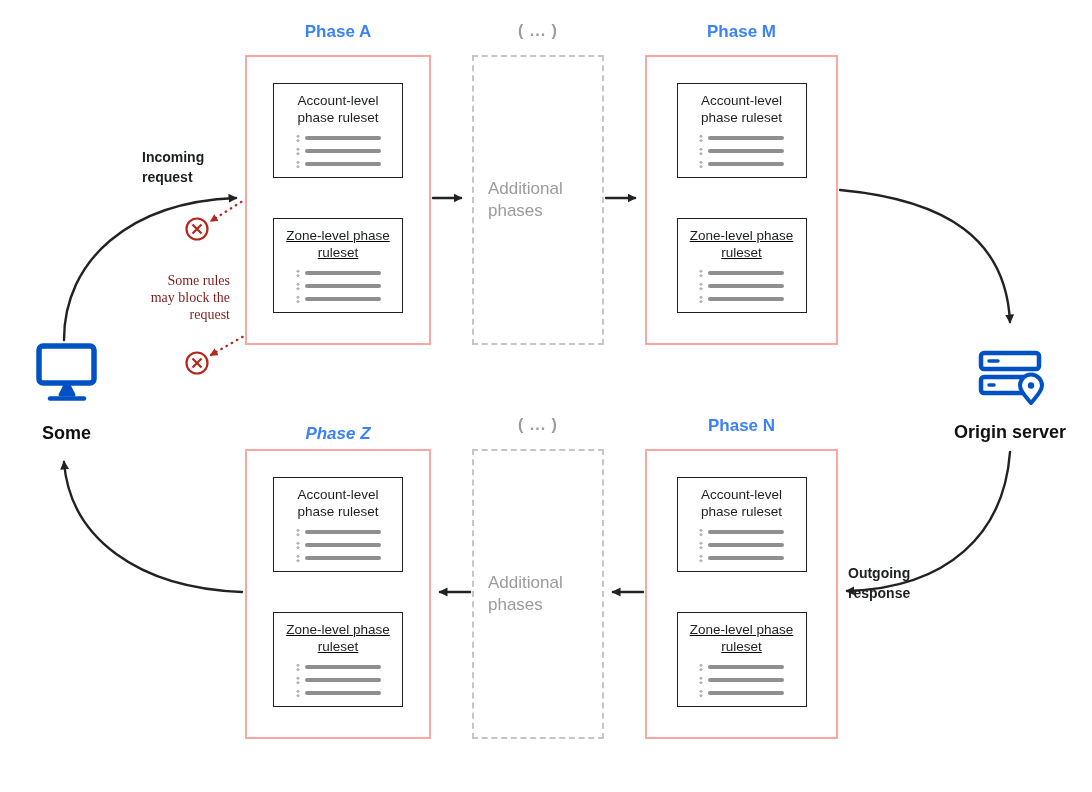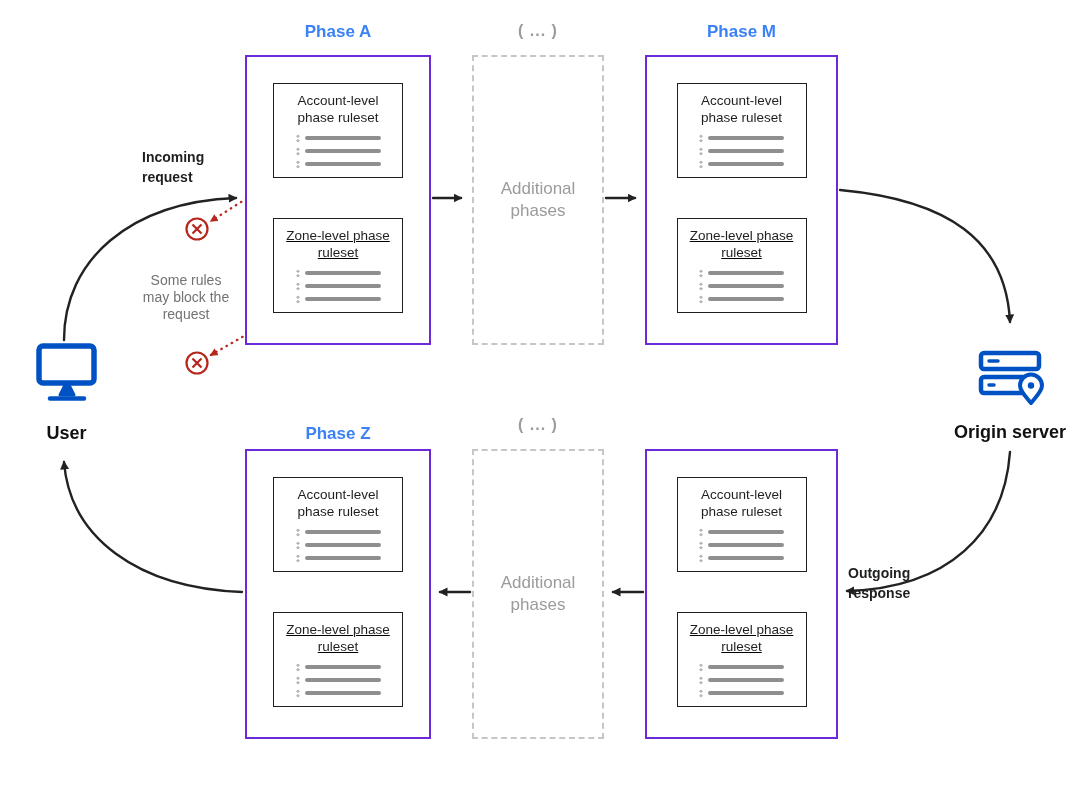--- a/index.html
+++ b/index.html
@@ -4,39 +4,39 @@
 <style>
   * { margin: 0; padding: 0; box-sizing: border-box; }
   html, body { background: #ffffff; }
   body { font-family: "Liberation Sans", sans-serif; }
   .canvas { position: relative; width: 1092px; height: 792px; background: #ffffff; overflow: hidden; }
   .overlay { position: absolute; left: 0; top: 0; pointer-events: none; }
 
   .phase-title { position: absolute; height: 22px; font-size: 17px; font-weight: 700; color: #3b82f6; text-align: center; }
   .ellipsis-label { position: absolute; height: 22px; font-size: 16px; font-weight: 700; color: #9b9b9b; text-align: center; letter-spacing: 1px; }
 
-  .phase-box { position: absolute; border: 2px solid #6d28d9; background: #ffffff; }
+  .phase-box { position: absolute; border: 2px solid #fca5a5; background: #ffffff; }
   .dashed-box { position: absolute; border: 2px dashed #c6c6c6; background: #ffffff; display: flex; align-items: center; justify-content: center; }
-  .dashed-box .dashed-label { font-size: 17px; color: #9b9b9b; text-align: center; line-height: 1.3; width: 100px; }
+  .dashed-box .dashed-label { font-size: 17px; color: #9b9b9b; line-height: 1.3; width: 100px; }
 
   .ruleset-box { position: absolute; left: 50%; transform: translateX(-50%); width: 130px; height: 95px;
                  border: 1px solid #1d1f20; background: #ffffff; text-align: center; padding-top: 9px; }
   .ruleset-box.account { top: 26px; }
   .ruleset-box.zone { top: 161px; text-decoration: underline; }
   .ruleset-title { font-size: 13.5px; color: #1d1f20; line-height: 1.25; width: 110px; margin: 0 auto; }
   .rule-lines { margin-top: 7px; display: flex; flex-direction: column; gap: 4px; align-items: center; }
   .rule-row { display: flex; align-items: center; }
   .rule-dots { width: 4px; height: 9px; margin-right: 5px;
                background-image: radial-gradient(circle, #b7b7b7 1.6px, transparent 1.7px);
                background-size: 4px 4.5px; background-position: center top; }
   .rule-bar { width: 76px; height: 4px; background: #8f8f8f; border-radius: 2px; }
 
   .flow-label { position: absolute; font-size: 14px; font-weight: 700; color: #1d1f20; text-align: left; line-height: 1.4; }
   .actor-label { position: absolute; font-size: 18px; font-weight: 700; color: #111111; text-align: center; }
-  .block-note { position: absolute; font-size: 14px; color: #737373; line-height: 1.22; text-align: center; width: 88px; }
+  .block-note { position: absolute; font-size: 14px; color: #7f1d1d; line-height: 1.22; text-align: right; width: 88px; font-family: Liberation Serif, serif; }
 </style>
 </head>
 <body>
 
 <div class="canvas">
 
   <svg class="overlay" width="1092" height="792" viewBox="0 0 1092 792">
     <defs>
       <marker id="arrowDark" markerWidth="12" markerHeight="12" refX="7.5" refY="4.5" orient="auto" markerUnits="userSpaceOnUse">
         <path d="M0,0 L9,4.5 L0,9 Z" fill="#222222"></path>
@@ -104,22 +104,23 @@
       <path d="M989,385 L994,385" stroke-width="3.5"></path>
       <path d="M1031,403 C1027,398 1020,391.5 1020,385.5 A11,11 0 1 1 1042,385.5 C1042,391.5 1035,398 1031,403 Z" fill="#ffffff" stroke-width="4"></path>
       <circle cx="1031" cy="385.5" r="3.2" fill="#0051c3" stroke="none"></circle>
     </g>
   </svg>
 
   <div class="phase-title" style="left:245px; top:22px; width:186px;">Phase A</div>
   <div class="ellipsis-label" style="left:472px; top:22px; width:132px;">( ... )</div>
   <div class="phase-title" style="left:645px; top:22px; width:193px;">Phase M</div>
 
-  <div class="phase-title" style="left:245px; top:424px; width:186px;">Phase Z</div>
+  <div class="phase-title" style="left:245px; top:424px; width:186px;font-style:italic;">Phase Z</div>
   <div class="ellipsis-label" style="left:472px; top:416px; width:132px;">( ... )</div>
+  <div class="phase-title" style="left:645px; top:416px; width:193px;">Phase N</div>
 
   <div class="phase-box" style="left:245px; top:55px; width:186px; height:290px;">
     <div class="ruleset-box account">
       <div class="ruleset-title">Account-level phase ruleset</div>
       <div class="rule-lines">
         <div class="rule-row">
             <span class="rule-dots"></span>
             <span class="rule-bar"></span>
           </div>
         <div class="rule-row">
@@ -268,16 +269,16 @@
           </div>
       </div>
     </div>
   </div>
 
   <div class="flow-label" style="left:142px; top:148px; width:92px;">Incoming request</div>
   <div class="flow-label" style="left:848px; top:520px; width:96px;margin-top:44px;">Outgoing response</div>
 
   <div class="block-note" style="left:142px; top:272px;">Some rules may block the request</div>
 
-  <div class="actor-label" style="left:24px; top:423px; width:85px;">User</div>
+  <div class="actor-label" style="left:24px; top:423px; width:85px;">Some</div>
   <div class="actor-label" style="left:930px; top:422px; width:160px;">Origin server</div>
 
 </div>
 
 </body></html>

